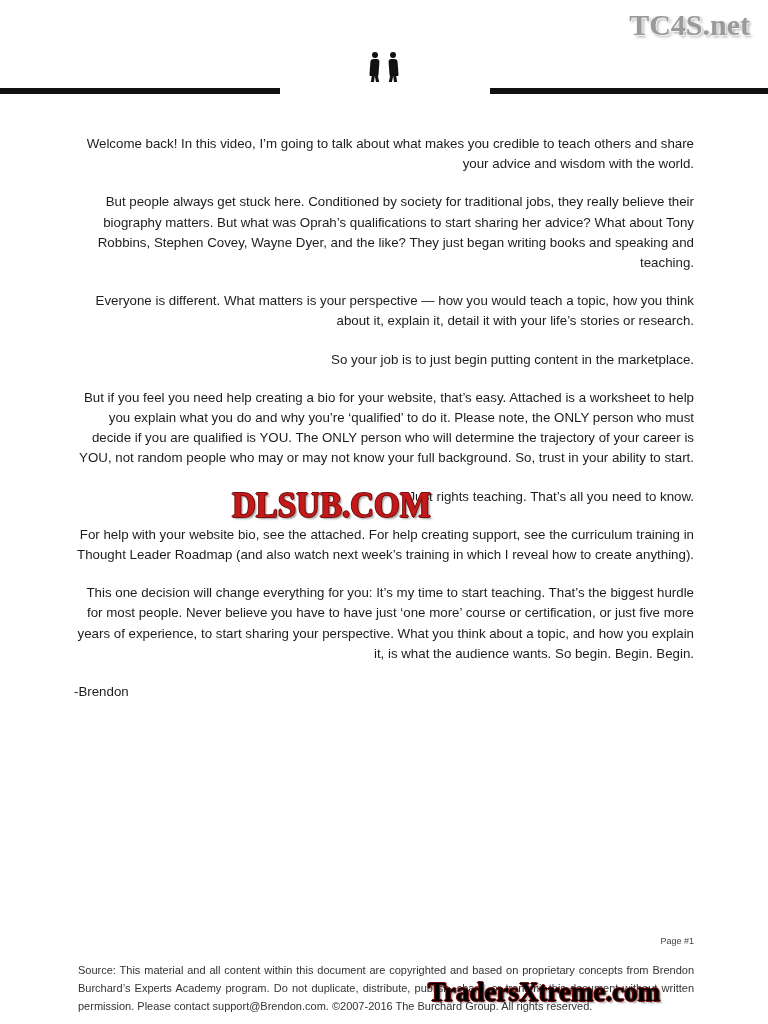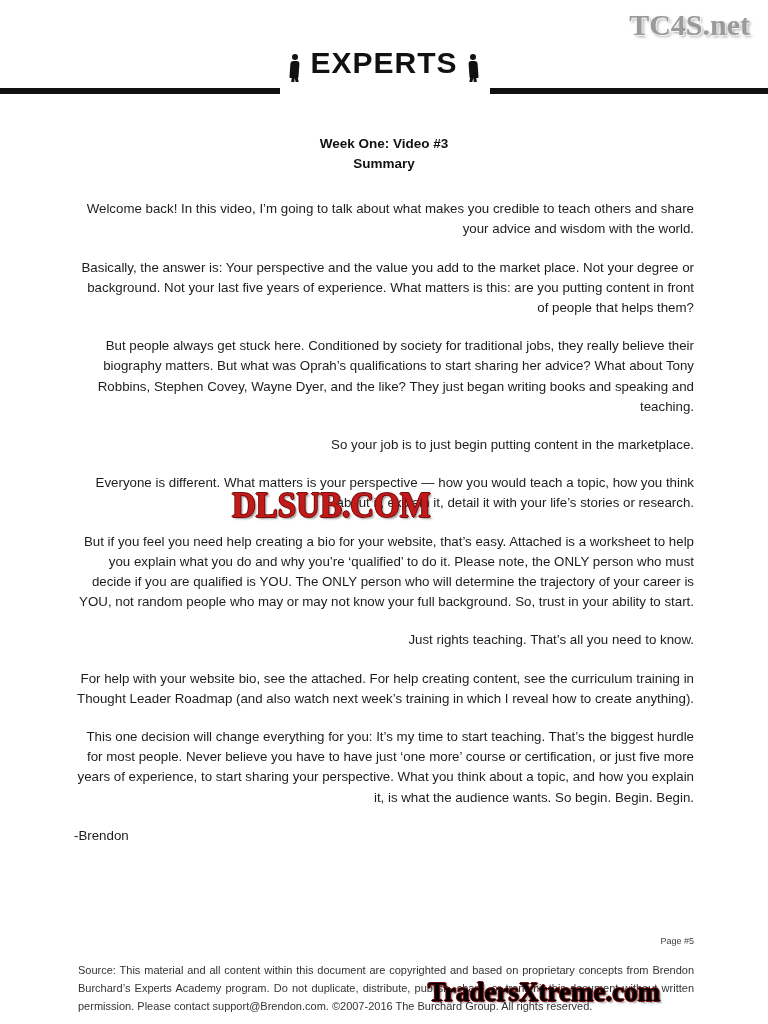--- a/index.html
+++ b/index.html
@@ -241,55 +241,46 @@
   <div class="wm-top">TC4S.net</div>
 
   <div class="logo-block">
     <div class="logo-inner">
       <div class="figure">
         <span class="head"></span>
           <span class="body"></span>
           <span class="leg-a"></span>
           <span class="leg-b"></span>
       </div>
-      <div class="logo-text">
-        <div class="logo-experts">EXPERTS</div>
-        <div class="logo-academy">ACADEMY</div>
-      </div>
       <div class="figure flip">
         <span class="head"></span>
           <span class="body"></span>
           <span class="leg-a"></span>
           <span class="leg-b"></span>
       </div>
     </div>
   </div>
 
   <div class="rule-thick"></div>
   <div class="rule-gap"></div>
 
   <div class="doc-body">
-    <div class="doc-title">
-      <span>Week One: Video #3</span>
-      <span class="line2">Summary</span>
-    </div>
 
     <p class="para">Welcome back! In this video, I’m going to talk about what makes you credible to teach others and share your advice and wisdom with the world.</p>
-    <p class="para">Basically, the answer is: Your perspective and the value you add to the market place. Not your degree or background. Not your last five years of experience. What matters is this: are you putting content in front of people that helps them?</p>
     <p class="para">But people always get stuck here. Conditioned by society for traditional jobs, they really believe their biography matters. But what was Oprah’s qualifications to start sharing her advice? What about Tony Robbins, Stephen Covey, Wayne Dyer, and the like? They just began writing books and speaking and teaching.</p>
+    <p class="para">Everyone is different. What matters is your perspective — how you would teach a topic, how you think about it, explain it, detail it with your life’s stories or research.</p>
     <p class="para">So your job is to just begin putting content in the marketplace.</p>
-    <p class="para">Everyone is different. What matters is your perspective — how you would teach a topic, how you think about it, explain it, detail it with your life’s stories or research.</p>
     <p class="para">But if you feel you need help creating a bio for your website, that’s easy. Attached is a worksheet to help you explain what you do and why you’re ‘qualified’ to do it. Please note, the ONLY person who must decide if you are qualified is YOU. The ONLY person who will determine the trajectory of your career is YOU, not random people who may or may not know your full background. So, trust in your ability to start.</p>
     <p class="para">Just rights teaching. That’s all you need to know.</p>
-    <p class="para">For help with your website bio, see the attached. For help creating content, see the curriculum training in Thought Leader Roadmap (and also watch next week’s training in which I reveal how to create anything).</p>
+    <p class="para">For help with your website bio, see the attached. For help creating support, see the curriculum training in Thought Leader Roadmap (and also watch next week’s training in which I reveal how to create anything).</p>
     <p class="para">This one decision will change everything for you: It’s my time to start teaching. That’s the biggest hurdle for most people. Never believe you have to have just ‘one more’ course or certification, or just five more years of experience, to start sharing your perspective. What you think about a topic, and how you explain it, is what the audience wants. So begin. Begin. Begin.</p>
 
     <div class="sign">-Brendon</div>
   </div>
 
-  <div class="page-num">Page #5</div>
+  <div class="page-num">Page #1</div>
 
   <div class="footer-note">Source: This material and all content within this document are copyrighted and based on proprietary concepts from Brendon Burchard’s Experts Academy program. Do not duplicate, distribute, publish, share, or transmit this document without written permission. Please contact support@Brendon.com. ©2007-2016 The Burchard Group. All rights reserved.</div>
 
   <div class="wm-mid">DLSUB.COM</div>
   <div class="wm-bottom">TradersXtreme.com</div>
 
 </div>
 
 </body></html>

